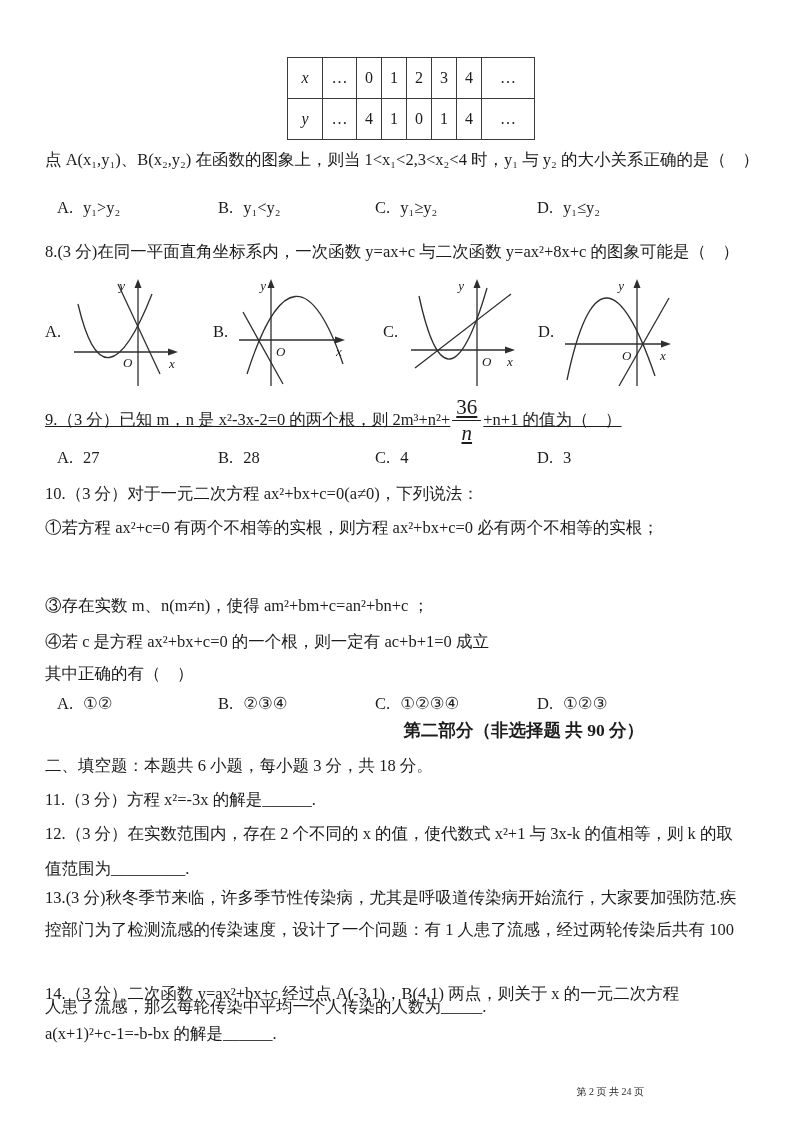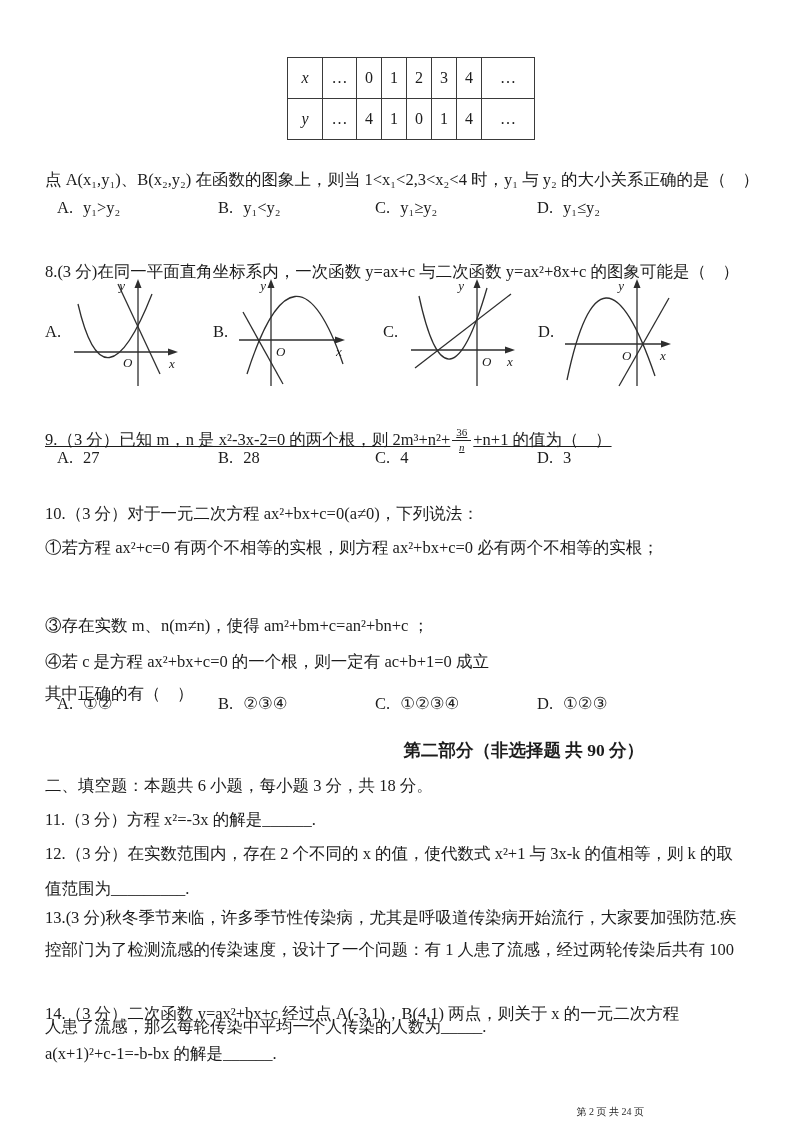--- a/index.html
+++ b/index.html
@@ -6,21 +6,21 @@
   .page {
     position:relative;
     width:793px; height:1122px;
     margin:0 auto;
     background:#ffffff;
     font-family:"Liberation Serif","DejaVu Serif",serif;
     font-size:16.5px;
     color:#1c1c1c;
     overflow:hidden;
   }
-  .line { position:absolute; left:45px; white-space:nowrap; line-height:24px;margin-top:20px; }
+  .line { position:absolute; left:45px; white-space:nowrap; line-height:24px; }
   .row  { position:absolute; left:0; width:664px; height:26px;padding-left:32px; }
   .row .opt { position:absolute; white-space:nowrap; line-height:24px; }
   .row .opt .olabel { margin-right:10px; }
   .opt-1 { left:57px; } .opt-2 { left:218px; } .opt-3 { left:375px; } .opt-4 { left:537px; }
 
   
   table.xy { position:absolute; top:57px; left:287px; border-collapse:collapse; font-size:16px; }
   table.xy td { border:1.6px solid #3a3a3a; text-align:center; height:40px; padding:0 2px; }
   table.xy td.head { font-style:italic; }
   .c-head { width:30px; } .c-dots { width:29px; } .c-num { width:20px; } .c-dots2 { width:48px; }
@@ -29,21 +29,21 @@
   .gwrap { position:absolute; top:276px; left:0; width:793px; height:114px; }
   .gcell { position:absolute; top:0; display:flex; align-items:center; gap:5px; }
   .glabel { line-height:20px; }
   svg.graph .ax { stroke:#2e2e2e; stroke-width:1.3; fill:none; }
   svg.graph .ah { fill:#2e2e2e; stroke:none; }
   svg.graph .curve { stroke:#2e2e2e; stroke-width:1.3; fill:none; }
   svg.graph text { font-family:"Liberation Serif","DejaVu Serif",serif; font-style:italic; font-size:13px; fill:#1c1c1c; }
 
   
   .fracline { display:flex; align-items:center;text-decoration:underline; }
-  .frac { display:inline-flex; flex-direction:column; align-items:center; margin:0 2px; font-size:11px; line-height:1.05; }
+  .frac { display:inline-flex; flex-direction:column; align-items:center; margin:0 2px; font-size:21px; line-height:1.05; }
   .frac .num { display:block; border-bottom:1.2px solid #222; padding:0 4px 1px; }
   .frac .den { display:block; font-style:italic; padding-top:1px; }
 
   .center { left:0; width:644px; text-align:right; }
   .bold { font-weight:bold; font-size:17.5px; }
   .footer { font-size:10px; color:#2a2a2a; }
 </style>
 </head>
 <body>
 

